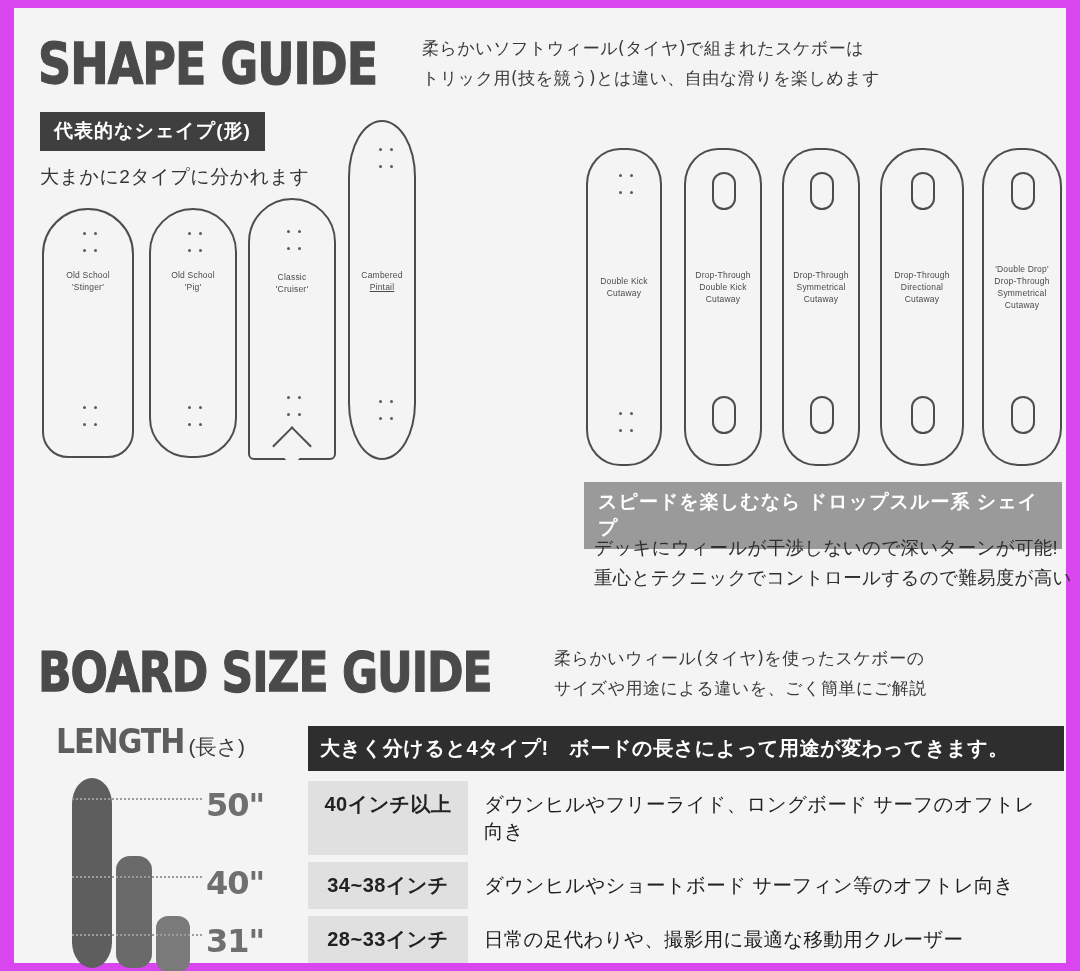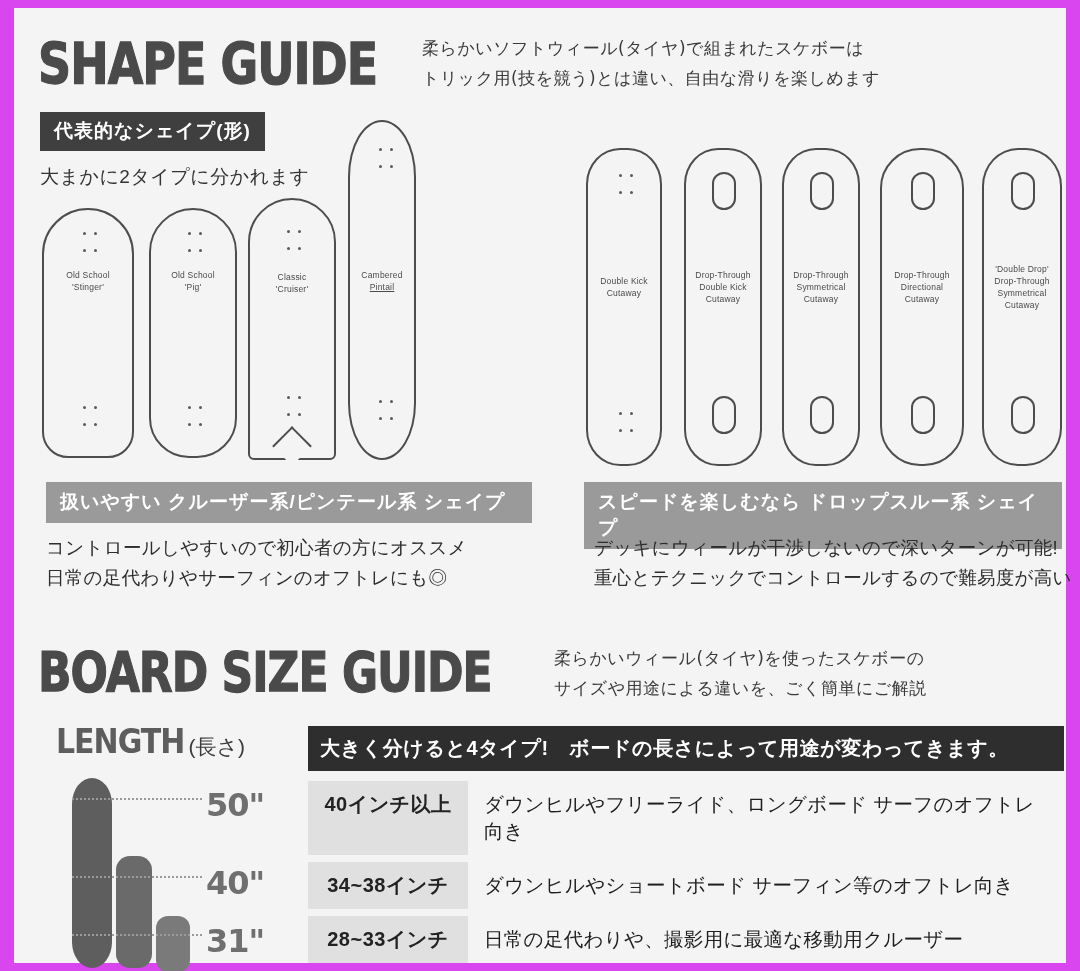--- a/index.html
+++ b/index.html
@@ -281,25 +281,20 @@
 
     <div class="board" style="left:968px;top:140px;width:80px;height:318px;border-radius:36px/38px;">
       <div class="cutout" style="left:27px;top:22px;width:24px;height:38px;"></div>
       <div class="cutout" style="left:27px;bottom:30px;width:24px;height:38px;"></div>
       <div class="board-label" style="top:114px;">'Double Drop'</div>
       <div class="board-label" style="top:126px;">Drop-Through</div>
       <div class="board-label" style="top:138px;">Symmetrical</div>
       <div class="board-label" style="top:150px;">Cutaway</div>
     </div>
 
-    <div style="position:absolute;left:32px;top:474px;width:486px;">
-      <div class="graybar">扱いやすい クルーザー系/ピンテール系 シェイプ</div>
-    </div>
-    <div class="desc-jp" style="position:absolute;left:32px;top:526px;width:510px;">コントロールしやすいので初心者の方にオススメ</div>
-    <div class="desc-jp" style="position:absolute;left:32px;top:556px;width:510px;">日常の足代わりやサーフィンのオフトレにも◎</div>
 
     <div style="position:absolute;left:570px;top:474px;width:478px;">
       <div class="graybar">スピードを楽しむなら ドロップスルー系 シェイプ</div>
     </div>
     <div class="desc-jp" style="position:absolute;left:580px;top:526px;width:480px;">デッキにウィールが干渉しないので深いターンが可能!</div>
     <div class="desc-jp" style="position:absolute;left:580px;top:556px;width:480px;">重心とテクニックでコントロールするので難易度が高い</div>
 
     <div class="big-title" style="position:absolute;left:24px;top:632px;font-size:44px;">BOARD SIZE GUIDE</div>
 
     <div class="handwrite" style="position:absolute;left:540px;top:636px;width:520px;">柔らかいウィール(タイヤ)を使ったスケボーの</div>

